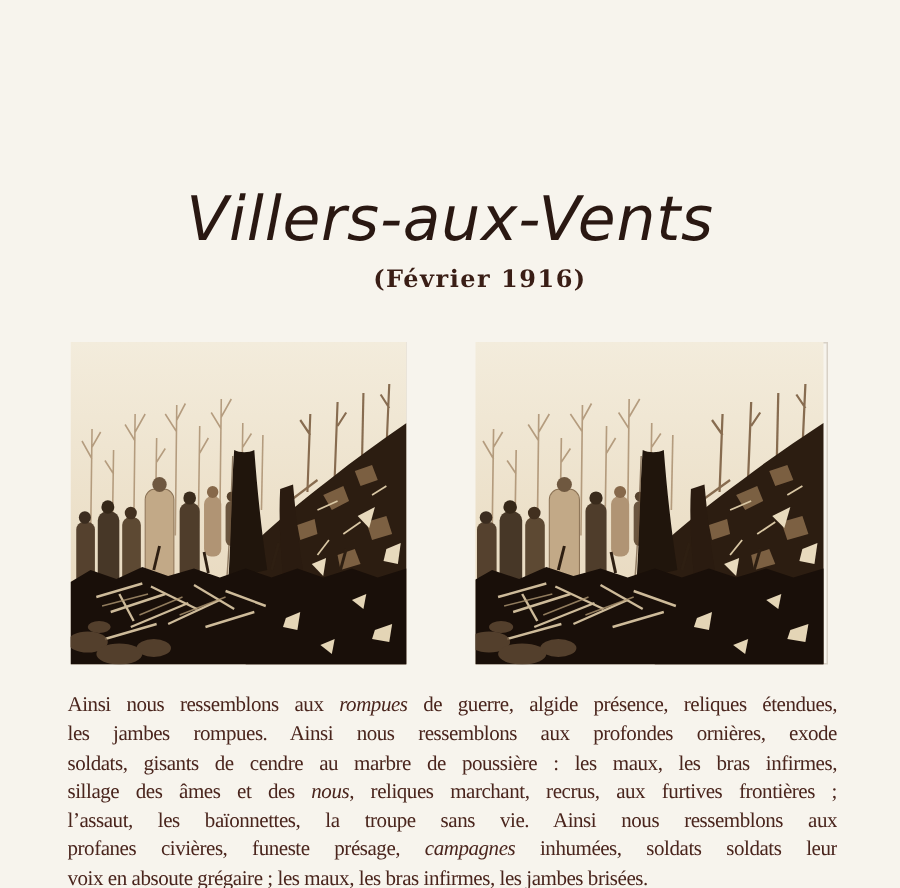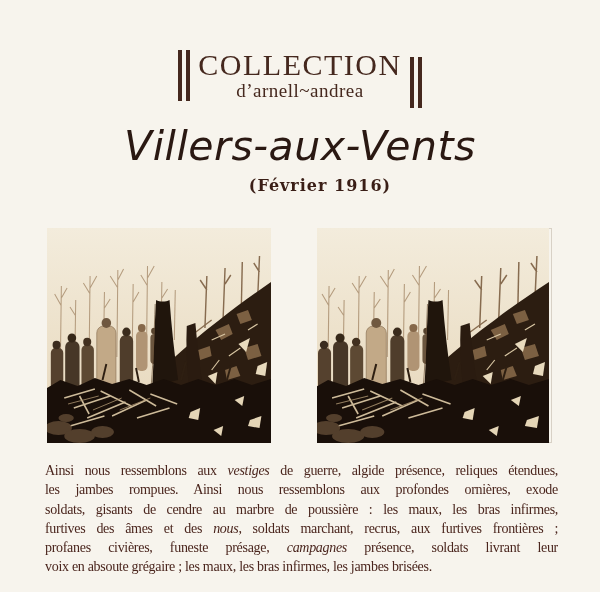--- a/index.html
+++ b/index.html
@@ -49,34 +49,20 @@
   }
   .pline { text-align:justify; text-align-last:justify; white-space:nowrap; }
   .pline.last { text-align-last:left; }
   .it { font-style:italic; }
 </style>
 </head>
 <body>
 
 <div class="cover">
 
-  <div class="logo">
-    <div class="barpair left">
-      <div class="bar"></div>
-      <div class="bar"></div>
-    </div>
-    <div class="logo-text">
-      <div class="logo-name">COLLECTION</div>
-      <div class="logo-sub">d’arnell~andrea</div>
-    </div>
-    <div class="barpair right">
-      <div class="bar"></div>
-      <div class="bar"></div>
-    </div>
-  </div>
 
   <div class="album-title">Villers-aux-Vents</div>
   <div class="album-sub">(Février 1916)</div>
 
   <div class="photos">
     <svg class="photo left" viewBox="0 0 234 215" preserveAspectRatio="none" aria-hidden="true">
       <defs>
         <linearGradient id="sky" x1="0" y1="0" x2="0" y2="1">
           <stop offset="0" stop-color="#f3ecdc"></stop>
           <stop offset="0.55" stop-color="#ece0c9"></stop>
@@ -189,21 +175,22 @@
       </defs>
       <use href="#scene"></use>
     </svg>
 
     <svg class="photo right" viewBox="0 0 234 215" preserveAspectRatio="none" aria-hidden="true">
       <use href="#scene" x="-3"></use>
     </svg>
   </div>
 
   <div class="desc">
-      <div class="pline"><span>Ainsi nous ressemblons aux </span><span class="it">vestiges</span><span> de guerre, algide présence, reliques étendues,</span></div>
+      <div class="pline"><span>Ainsi nous ressemblons aux </span><span class="it">rompues</span><span> de guerre, algide présence, reliques étendues,</span></div>
       <div class="pline"><span>les jambes rompues. Ainsi nous ressemblons aux profondes ornières, exode</span></div>
       <div class="pline"><span>soldats, gisants de cendre au marbre de poussière : les maux, les bras infirmes,</span></div>
-      <div class="pline"><span>furtives des âmes et des </span><span class="it">nous</span><span>, soldats marchant, recrus, aux furtives frontières ;</span></div>
-      <div class="pline"><span>profanes civières, funeste présage, </span><span class="it">campagnes</span><span> présence, soldats livrant leur</span></div>
+      <div class="pline"><span>sillage des âmes et des </span><span class="it">nous</span><span>, reliques marchant, recrus, aux furtives frontières ;</span></div>
+      <div class="pline"><span>l’assaut, les baïonnettes, la troupe sans vie. Ainsi nous ressemblons aux</span></div>
+      <div class="pline"><span>profanes civières, funeste présage, </span><span class="it">campagnes</span><span> inhumées, soldats soldats leur</span></div>
       <div class="pline last"><span>voix en absoute grégaire ; les maux, les bras infirmes, les jambes brisées.</span></div>
     </div>
 
 </div>
 
 </body></html>

